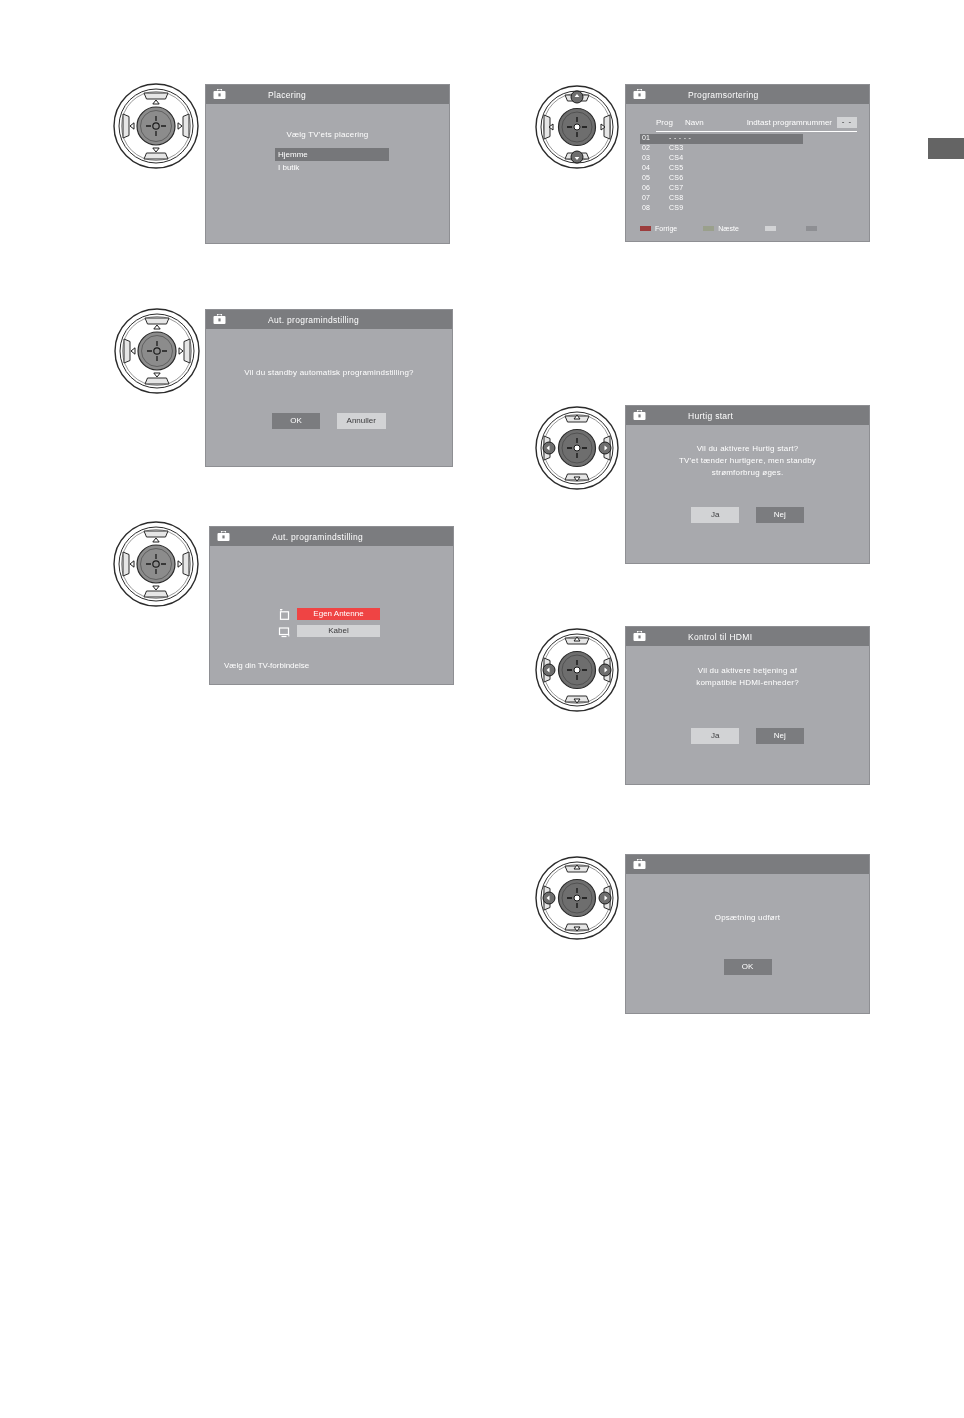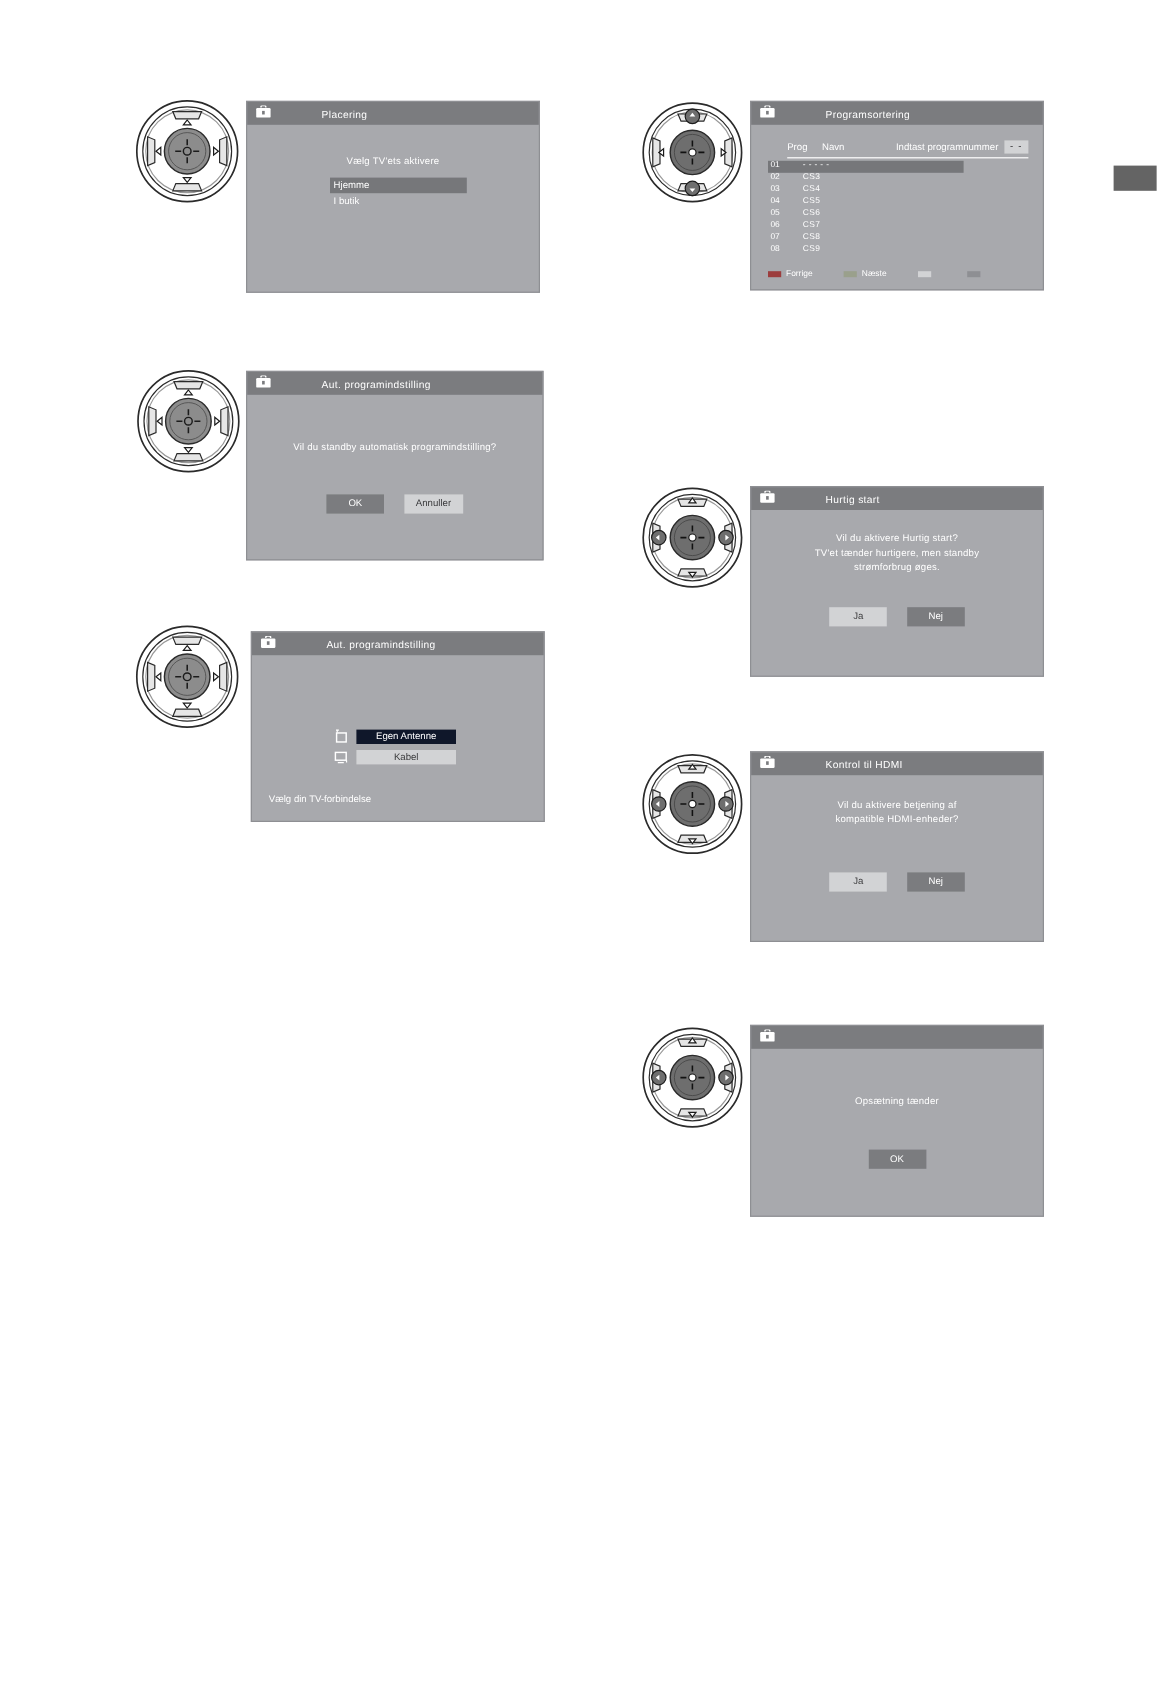--- a/index.html
+++ b/index.html
@@ -40,21 +40,21 @@
   
   .mlist{position:absolute;}
   .mitem{font-size:8px;line-height:11px;padding:1px 3px;color:#ffffff;
          box-sizing:border-box;}
   .mitem.on{background:#76777a;color:#ffffff;}
 
   
   .conn-row{display:flex;align-items:center;margin-bottom:4px;}
   .conn-ic{width:13px;height:13px;margin-right:6px;flex:0 0 auto;}
   .conn-lbl{width:83px;text-align:center;font-size:8px;line-height:12px;}
-  .conn-lbl.sel{background:#0f172a;color:#ffffff;}
+  .conn-lbl.sel{background:#ef4444;color:#ffffff;}
   .conn-lbl.unsel{background:#d2d3d5;color:#3a3a3c;}
   .hint{position:absolute;left:14px;bottom:14px;color:#ffffff;font-size:8px;}
 
   
   .ps-head{position:absolute;left:14px;right:12px;top:14px;height:13px;
            border-bottom:1px solid #ffffff;color:#ffffff;font-size:8px;margin-left:16px;}
   .ps-head .c1{position:absolute;left:0;top:0;}
   .ps-head .c2{position:absolute;left:29px;top:0;}
   .ps-head .c3{position:absolute;right:25px;top:0;white-space:nowrap;}
   .ps-numbox{position:absolute;right:0;top:-1px;width:20px;height:11px;
@@ -102,21 +102,21 @@
       <span class="tbox">
         <svg width="13" height="11" viewBox="0 0 13 11">
           <path d="M4.5 1.6 v-.6 a1 1 0 0 1 1-1 h2 a1 1 0 0 1 1 1 v.6" fill="none" stroke="#ffffff" stroke-width="1.2"></path>
           <rect x="0.5" y="2" width="12" height="8" rx="1" fill="#ffffff"></rect>
           <rect x="5.4" y="4.4" width="2.2" height="3" fill="#7b7c7f"></rect>
         </svg>
       </span>
       <span class="ttl">Placering</span>
     </div>
     <div class="osd-body">
-      <div class="ctr" style="top:26px;">Vælg TV'ets aktivere</div>
+      <div class="ctr" style="top:26px;">Vælg TV'ets placering</div>
       <div class="mlist" style="left:69px;top:44px;width:114px;">
         <div class="mitem on">Hjemme</div>
         <div class="mitem">I butik</div>
       </div>
     </div>
   </div>
 
   <div class="dial" style="left:534px;top:82px;">
     <svg width="86" height="90" viewBox="0 0 86 90">
       <circle cx="43" cy="45" r="41" fill="#ffffff" stroke="#2b2b2b" stroke-width="1.4"></circle>
@@ -426,20 +426,20 @@
       <span class="tbox">
         <svg width="13" height="11" viewBox="0 0 13 11">
           <path d="M4.5 1.6 v-.6 a1 1 0 0 1 1-1 h2 a1 1 0 0 1 1 1 v.6" fill="none" stroke="#ffffff" stroke-width="1.2"></path>
           <rect x="0.5" y="2" width="12" height="8" rx="1" fill="#ffffff"></rect>
           <rect x="5.4" y="4.4" width="2.2" height="3" fill="#7b7c7f"></rect>
         </svg>
       </span>
       <span class="ttl"></span>
     </div>
     <div class="osd-body">
-      <div class="ctr" style="top:39px;">Opsætning tænder</div>
+      <div class="ctr" style="top:39px;">Opsætning udført</div>
       <div class="btn-row" style="top:81px;">
         <span class="btn sel">OK</span>
       </div>
     </div>
   </div>
 
 </div>
 
 </body></html>

